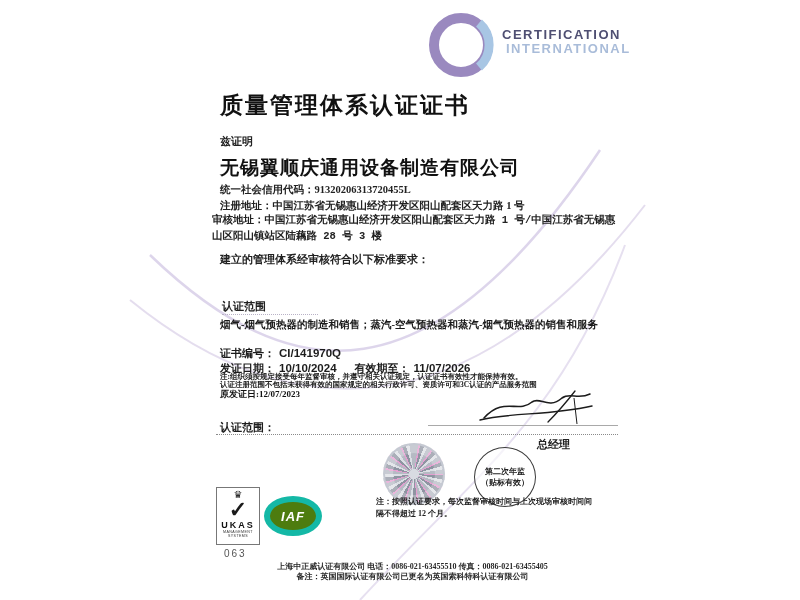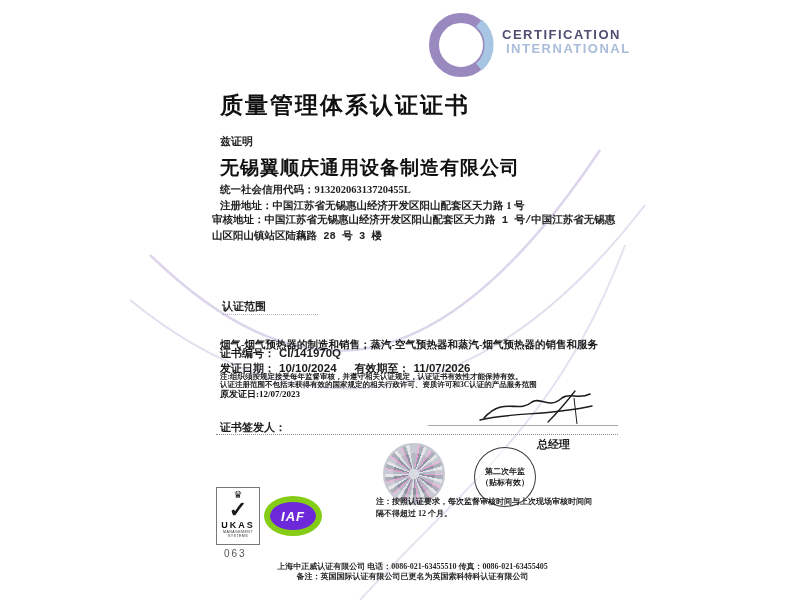--- a/index.html
+++ b/index.html
@@ -30,21 +30,21 @@
   }
 
   .cert-title { font-size: 23px; font-weight: bold; letter-spacing: 2px; color: #111; }
   .small-line { font-size: 11px; font-weight: 600; color: #222; }
   .company-name { font-size: 19px; font-weight: bold; letter-spacing: 1px; color: #111; }
   .meta-line { font-size: 10.5px; font-weight: 600; color: #222; line-height: 1.5; }
   .standard-code {
     font-family: "Liberation Sans", sans-serif;
     font-size: 18px; font-weight: bold; letter-spacing: 0.5px; color: #111;
   }
-  .scope-text { font-size: 10.5px; font-weight: bold; color: #1a1a1a; margin-top: 20px; }
+  .scope-text { font-size: 10.5px; font-weight: bold; color: #1a1a1a; }
   .detail-label { font-size: 11px; font-weight: 600; }
   .detail-value { font-family: "Liberation Sans", sans-serif; font-size: 11.5px; font-weight: bold; }
   .tiny-note { font-size: 7.5px; font-weight: 600; color: #222; }
   .orig-issue { font-size: 9px; font-weight: bold; color: #111; }
 
   .sig-solid-line { border-top: 1px solid #a9a9a9; height: 0; }
   .dotted-line { border-top: 1px dotted #8a8a8a; height: 0; }
 
   
   .holo {
@@ -74,22 +74,22 @@
   }
   .ukas-crown { font-size: 10px; line-height: 1; color: #222; }
   .ukas-check { font-size: 22px; line-height: 0.9; font-weight: bold; color: #1a1a1a; }
   .ukas-name { font-family: "Liberation Sans", sans-serif; font-size: 9px; font-weight: bold; letter-spacing: 2px; color: #111; }
   .ukas-sub { font-family: "Liberation Sans", sans-serif; font-size: 3.6px; letter-spacing: 0.4px; color: #333; text-align: center; line-height: 1.3; }
   .ukas-num { font-family: "Liberation Sans", sans-serif; font-size: 10px; color: #555; letter-spacing: 2px; }
 
   
   .iaf {
     width: 58px; height: 40px; border-radius: 50%;
-    background: #6d28d9;
-    border: 6px solid #84cc16;
+    background: #4d7c0f;
+    border: 6px solid #14b8a6;
     display: flex; align-items: center; justify-content: center;
   }
   .iaf span {
     font-family: "Liberation Sans", sans-serif;
     font-size: 13px; font-weight: bold; font-style: italic; color: #ffffff; letter-spacing: 1px;
   }
 
   .footer-line {
     left: 115px; width: 595px; text-align: center;
     font-size: 8px; font-weight: 600; color: #2a2a2a;
@@ -116,20 +116,21 @@
   <div class="abs logo-text-2" style="left:506px; top:41px;">INTERNATIONAL</div>
 
   <div class="abs cert-title" style="left:220px; top:90px;">质量管理体系认证证书</div>
   <div class="abs small-line" style="left:220px; top:134px;">兹证明</div>
 
   <div class="abs company-name" style="left:220px; top:155px;">无锡翼顺庆通用设备制造有限公司</div>
   <div class="abs meta-line" style="left:220px; top:182px;">统一社会信用代码：91320206313720455L</div>
   <div class="abs meta-line" style="left:220px; top:198px;">注册地址：中国江苏省无锡惠山经济开发区阳山配套区天力路 1 号</div>
   <div class="abs meta-line" style="left:212px; top:213px; width:404px;font-family:Liberation Mono, monospace;">审核地址：中国江苏省无锡惠山经济开发区阳山配套区天力路 1 号/中国江苏省无锡惠山区阳山镇站区陆藕路 28 号 3 楼</div>
 
+  <div class="abs small-line" style="left:220px; top:252px;">建立的管理体系经审核符合以下标准要求：</div>
 
   <div class="abs small-line" style="left:222px; top:299px;">认证范围</div>
   <div class="abs scope-underline" style="left:222px; top:314px;"></div>
   <div class="abs scope-text" style="left:220px; top:318px; width:400px;">烟气-烟气预热器的制造和销售；蒸汽-空气预热器和蒸汽-烟气预热器的销售和服务</div>
 
   <div class="abs" style="left:220px; top:343px;">
     <span class="detail-label">证书编号：</span>
     <span class="detail-value">CI/141970Q</span>
   </div>
   <div class="abs" style="left:220px; top:358px;">
@@ -142,21 +143,21 @@
   <div class="abs tiny-note" style="left:220px; top:380px;">认证注册范围不包括未获得有效的国家规定的相关行政许可、资质许可和3C认证的产品服务范围</div>
   <div class="abs orig-issue" style="left:220px; top:388px;">原发证日:12/07/2023</div>
 
   <svg class="abs" style="left:478px; top:388px;" width="118" height="38">
     <path d="M6 30 C 26 8, 40 26, 54 14 C 62 8, 70 22, 84 10 C 92 4, 100 12, 112 6" stroke="#1c1c1c" stroke-width="1.6" fill="none" stroke-linecap="round"></path>
     <path d="M70 34 C 80 24, 90 12, 97 3" stroke="#1c1c1c" stroke-width="1.3" fill="none" stroke-linecap="round"></path>
     <path d="M2 32 C 34 24, 70 28, 114 18" stroke="#1c1c1c" stroke-width="1.4" fill="none" stroke-linecap="round"></path>
     <path d="M96 10 L 99 36" stroke="#1c1c1c" stroke-width="1" fill="none"></path>
   </svg>
   <div class="abs sig-solid-line" style="left:428px; top:425px; width:190px;"></div>
-  <div class="abs detail-label" style="left:220px; top:420px;">证书签发人：</div>
+  <div class="abs detail-label" style="left:220px; top:420px;">认证范围：</div>
   <div class="abs dotted-line" style="left:216px; top:434px; width:402px;"></div>
   <div class="abs small-line" style="left:537px; top:437px;">总经理</div>
 
   <div class="abs holo" style="left:383px; top:443px;"></div>
   <div class="abs year-badge" style="left:474px; top:447px;">
     <span>第二次年监</span>
     <span>（贴标有效）</span>
   </div>
   <div class="abs surv-note" style="left:376px; top:496px;">注：按照认证要求，每次监督审核时间与上次现场审核时间间隔不得超过 12 个月。</div>
 

